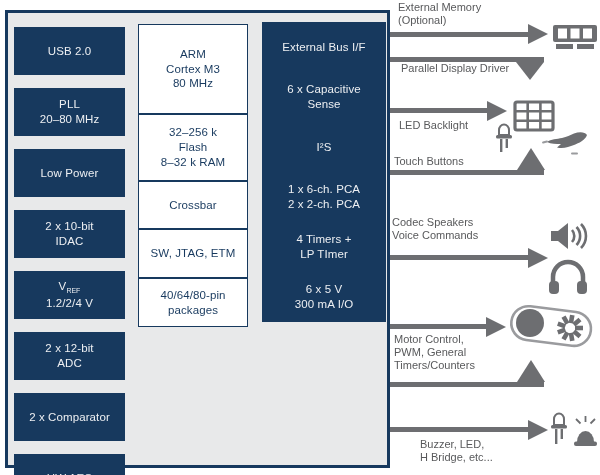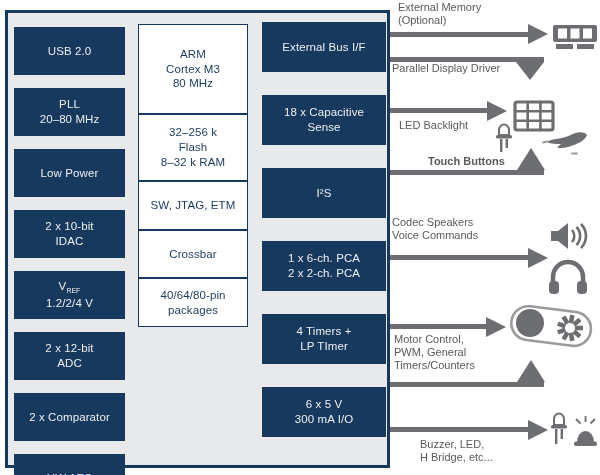--- a/index.html
+++ b/index.html
@@ -9,21 +9,21 @@
     font-family:"Liberation Sans", sans-serif;
   }
   
   .chip-box{
     position:absolute;left:5px;top:10px;width:379px;height:452px;
     background:#e8e9ea;border:3px solid #17395e;box-sizing:content-box;
   }
   .col{position:absolute;display:flex;flex-direction:column;}
   .col-left{left:6px;top:14px;width:111px;gap:13px;}
   .col-mid{left:130px;top:11px;width:110px;gap:0;}
-  .col-right{left:254px;top:9px;width:124px;gap:23px;}
+  .col-right{left:254px;top:9px;width:124px;gap:0;}
   .blk{
     display:flex;align-items:center;justify-content:center;
     text-align:center;white-space:pre-line;
     font-size:11.5px;line-height:1.28;letter-spacing:.1px;
     box-sizing:border-box;flex:0 0 auto;
   }
   .dark{background:#17395e;color:#edeff2;}
   .light{background:#ffffff;border:1.5px solid #17395e;color:#17395e;}
   .col-left .blk{height:48px;}
   .col-right .blk{height:50px;}
@@ -69,45 +69,45 @@
     <div class="blk dark">HW AES</div>
   </div>
 
   <div class="col col-mid">
     <div class="blk light m0">ARM
 Cortex M3
 80 MHz</div>
     <div class="blk light m1">32–256 k
 Flash
 8–32 k RAM</div>
+    <div class="blk light m4">Crossbar</div>
     <div class="blk light m3">SW, JTAG, ETM</div>
-    <div class="blk light m4">Crossbar</div>
     <div class="blk light m5">40/64/80-pin
 packages</div>
   </div>
 
   <div class="col col-right">
     <div class="blk dark">External Bus I/F</div>
-    <div class="blk dark">18 x Capacitive
+    <div class="blk dark">6 x Capacitive
 Sense</div>
     <div class="blk dark">I²S</div>
     <div class="blk dark">1 x 6-ch. PCA
 2 x 2-ch. PCA</div>
     <div class="blk dark">4 Timers +
 LP TImer</div>
     <div class="blk dark">6 x 5 V
 300 mA I/O</div>
   </div>
 </div>
 
 <div class="lbl c" style="left:398px;top:1px;width:132px;">External Memory
 (Optional)</div>
-<div class="lbl" style="left:392px;top:62px;">Parallel Display Driver</div>
+<div class="lbl" style="left:401px;top:62px;">Parallel Display Driver</div>
 <div class="lbl" style="left:399px;top:119px;">LED Backlight</div>
-<div class="lbl" style="left:428px;top:155px;font-weight:bold;">Touch Buttons</div>
+<div class="lbl" style="left:394px;top:155px;">Touch Buttons</div>
 <div class="lbl c" style="left:392px;top:216px;width:104px;">Codec Speakers
 Voice Commands</div>
 <div class="lbl c" style="left:394px;top:333px;width:106px;">Motor Control,
 PWM, General
 Timers/Counters</div>
 <div class="lbl c" style="left:420px;top:438px;width:106px;">Buzzer, LED,
 H Bridge, etc...</div>
 
 <div class="bar" style="left:390px;top:32px;width:138px;"></div>
 <div class="head-right" style="left:528px;top:24px;"></div>

